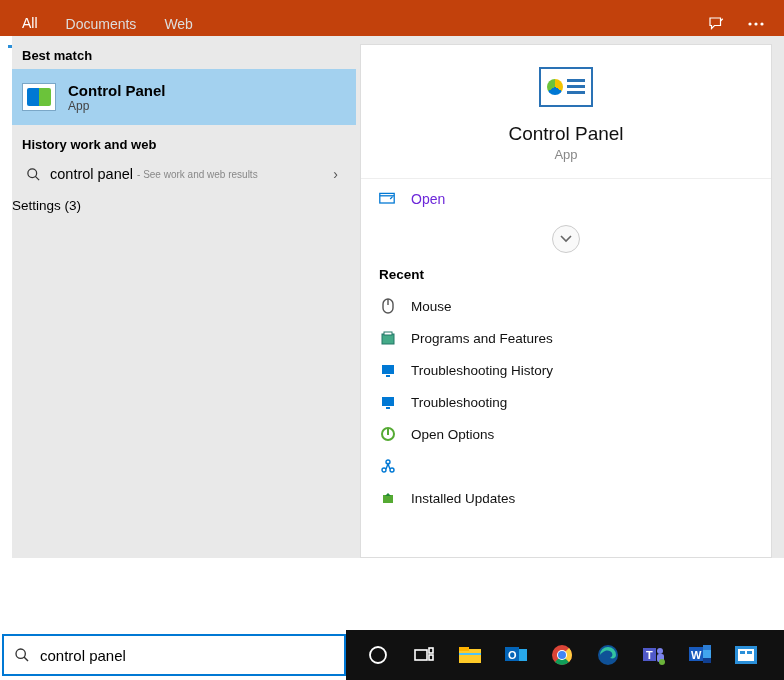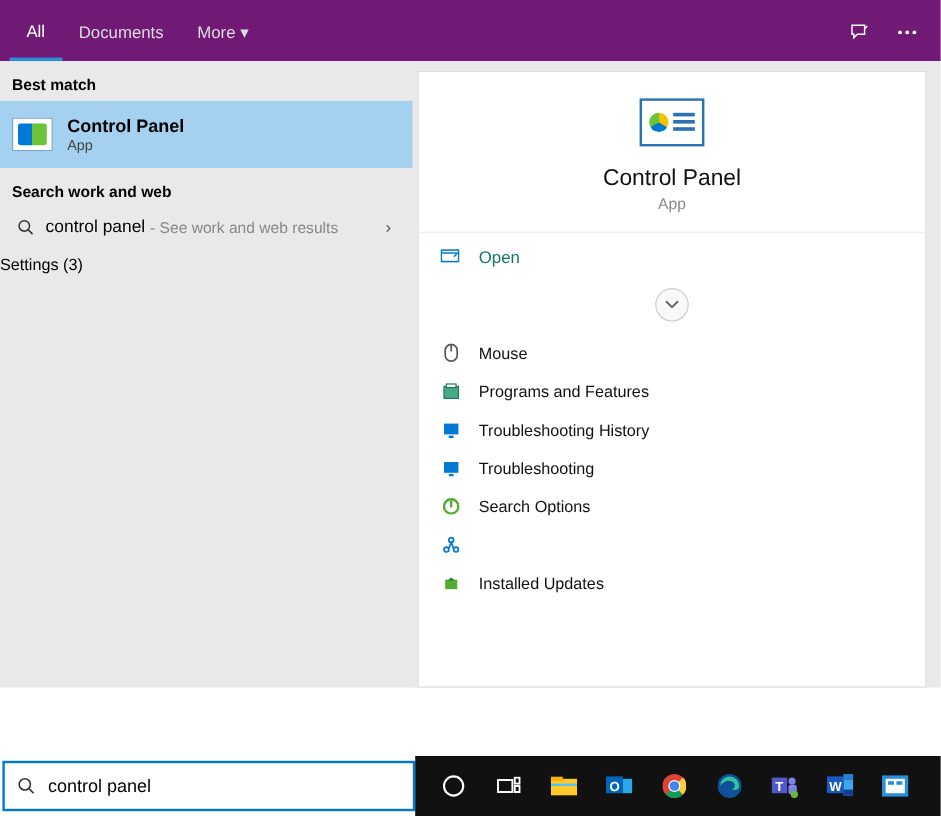--- a/index.html
+++ b/index.html
@@ -1,53 +1,53 @@
 <!DOCTYPE html>
 <html><head>
 <meta charset="utf-8">
 <style>
 * { margin: 0; padding: 0; box-sizing: border-box; font-family: "Segoe UI", Arial, sans-serif; }
 body { width: 784px; height: 680px; background: #fff; overflow: hidden; position: relative; }
 
-.top-tabs { height: 51px; background: #701a75; display: flex; align-items: flex-end; color: #fff; padding: 0 8px; }
+.top-tabs { height: 36px; background: #c2410c; display: flex; align-items: flex-start; color: #fff; padding: 0 8px; }
 .top-tabs .tab { padding: 0 14px; height: 48px; display: flex; align-items: center; font-size: 14px; cursor: pointer; color: #ddd; }
 .top-tabs .tab.active { color: #fff; border-bottom: 3px solid #2a8fd9; }
 .top-tabs .spacer { flex: 1; }
 .top-tabs .icon-btn { width: 40px; height: 48px; display: flex; align-items: center; justify-content: center; cursor: pointer; color: #fff; }
 
-.main { display: flex; height: 522px; }
+.main { display: flex; height: 522px; margin-left: 12px; }
 .left { width: 344px; background: #e9e9e9; overflow: hidden; }
 .right { flex: 1; background: #e9e9e9; padding: 8px 12px 0 4px; }
 
 .section-label { font-size: 13px; font-weight: 600; padding: 12px 10px 6px 10px; color: #000; }
 .best-match { background: #a3d1ef; display: flex; align-items: center; padding: 8px 10px; height: 56px; cursor: pointer; }
 .best-match .cp-icon { width: 34px; height: 28px; background: #fff; border: 1px solid #7aa7c7; margin-right: 12px; display:flex; align-items:center; justify-content:center; }
 .cp-inner { width: 24px; height: 18px; background: linear-gradient(90deg,#0078d4 50%,#6bc33a 50%); border-radius: 2px; }
 .best-match .title { font-size: 15px; font-weight: 600; color: #000; }
 .best-match .subtitle { font-size: 12px; color: #444; }
 
 .web-row { display: flex; align-items: center; padding: 8px 10px; cursor: pointer; }
 .web-row .mag { width: 22px; display:flex; justify-content:center; margin-right: 6px; }
 .web-row .txt { font-size: 14.5px; color: #000; }
-.web-row .hint { font-size: 13px; color: #888; margin-left: 4px; text-align: right; }
+.web-row .hint { font-size: 10px; color: #888; margin-left: 4px; text-align: right; }
 .web-row .chev { margin-left: auto; color: #555; padding-right: 8px; font-size: 14px; }
 
 .settings-label { font-size: 13.5px; padding: 8px 0; color: #000; }
 
 .preview { background: #fff; height: 100%; border: 1px solid #ddd; display: flex; flex-direction: column; }
 .preview-header { display:flex; flex-direction:column; align-items:center; padding: 22px 0 16px 0; border-bottom: 1px solid #eee; }
 .preview-icon { width: 54px; height: 40px; border: 2px solid #2a72b5; background:#fff; display:flex; align-items:center; justify-content:center; margin-bottom: 16px; }
 .preview-icon-inner { display:flex; gap:4px; }
 .pie { width: 16px; height:16px; border-radius:50%; background: conic-gradient(#f2c200 0 120deg,#0078d4 120deg 240deg,#6bc33a 240deg 360deg); }
 .bars { display:flex; flex-direction:column; gap:3px; }
 .bars span { width: 18px; height: 3px; background:#2a72b5; display:block; }
 .preview-title { font-size: 19px; color: #111; }
 .preview-sub { font-size: 13px; color: #888; margin-top: 2px; }
 
-.open-row { display:flex; align-items:center; padding: 12px 18px; cursor:pointer; font-size: 14px; color:#0f766e; }
+.open-row { display:flex; align-items:center; padding: 12px 18px; cursor:pointer; font-size: 14px; color:#6d28d9; }
 .open-row .oicon { width: 20px; margin-right: 12px; color: #0078d4; }
 
 .expand-btn { width: 28px; height:28px; border:1px solid #ccc; border-radius:50%; background:#f9f9f9; margin: 6px auto 10px auto; display:flex; align-items:center; justify-content:center; cursor:pointer; color:#666;}
 
 .recent-label { font-size: 13.5px; font-weight:600; padding: 4px 18px 8px 18px; }
 .recent-list { display:flex; flex-direction:column; }
 .recent-item { display:flex; align-items:center; padding: 6px 18px; font-size: 13.5px; color:#111; cursor:pointer; height: 32px; }
 .recent-item .ricon { width: 18px; height:18px; margin-right: 14px; display:flex; align-items:center; justify-content:center; }
 
 .bottom { position:absolute; bottom:0; left:0; right:0; height: 50px; display:flex; }
@@ -58,21 +58,21 @@
 .tb-item { width: 44px; height: 40px; display:flex; align-items:center; justify-content:center; cursor:pointer; }
 
 svg { display:block; }
 </style>
 </head>
 <body>
 
 <div class="top-tabs">
   <div class="tab active">All</div>
   <div class="tab">Documents</div>
-  <div class="tab"><span>More</span>&nbsp;<span>▾</span></div>
+  <div class="tab">Web</div>
   <div class="spacer"></div>
   <div class="icon-btn">
     <svg width="18" height="18" viewBox="0 0 24 24" fill="none" stroke="#fff" stroke-width="1.6">
         <path d="M4 4h14v10H10l-4 4v-4H4z"></path>
         <path d="M18 8l3-3"></path>
       </svg>
   </div>
   <div class="icon-btn">
     <svg width="16" height="4" viewBox="0 0 16 4" fill="#fff">
         <circle cx="2" cy="2" r="1.6"></circle>
@@ -87,21 +87,21 @@
     <div class="section-label">Best match</div>
     <div class="best-match">
       <div class="cp-icon">
           <div class="cp-inner"></div>
         </div>
       <div>
         <div class="title">Control Panel</div>
         <div class="subtitle">App</div>
       </div>
     </div>
-    <div class="section-label">Search work and web</div>
+    <div class="section-label">History work and web</div>
     <div class="web-row">
       <div class="mag">
         <svg width="15" height="15" viewBox="0 0 24 24" fill="none" stroke="#333" stroke-width="2">
             <circle cx="10" cy="10" r="7"></circle>
             <path d="M21 21l-6-6"></path>
           </svg>
       </div>
       <span class="txt">control panel</span>
       <span class="hint">- See work and web results</span>
       <span class="chev">›</span>
@@ -133,20 +133,21 @@
               <path d="M14 8l3-3"></path>
             </svg>
         </span>
         <span>Open</span>
       </div>
       <div class="expand-btn">
         <svg width="12" height="8" viewBox="0 0 12 8" fill="none" stroke="#666" stroke-width="1.6">
             <path d="M1 1l5 5 5-5"></path>
           </svg>
       </div>
+      <div class="recent-label">Recent</div>
       <div class="recent-list">
         <div class="recent-item">
             <span class="ricon">
               <svg width="12" height="16" viewBox="0 0 12 16" fill="none" stroke="#555" stroke-width="1.4">
                 <rect x="1" y="1" width="10" height="14" rx="5"></rect>
                 <path d="M6 1v6"></path>
               </svg>
             </span>
             <span>Mouse</span>
           </div>
@@ -177,21 +178,21 @@
             </span>
             <span>Troubleshooting</span>
           </div>
         <div class="recent-item">
             <span class="ricon">
               <svg width="14" height="14" viewBox="0 0 14 14" fill="#5a3">
                 <circle cx="7" cy="7" r="6" fill="none" stroke="#5a3" stroke-width="2"></circle>
                 <path d="M7 2v6" stroke="#5a3" stroke-width="2"></path>
               </svg>
             </span>
-            <span>Search Options</span>
+            <span>Open Options</span>
           </div>
         <div class="recent-item">
             <span class="ricon">
               <svg width="14" height="14" viewBox="0 0 14 14" fill="none" stroke="#0078d4" stroke-width="1.4">
                 <circle cx="3" cy="11" r="2"></circle>
                 <circle cx="11" cy="11" r="2"></circle>
                 <circle cx="7" cy="3" r="2"></circle>
                 <path d="M5 10l2-5 2 5"></path>
               </svg>
             </span>

